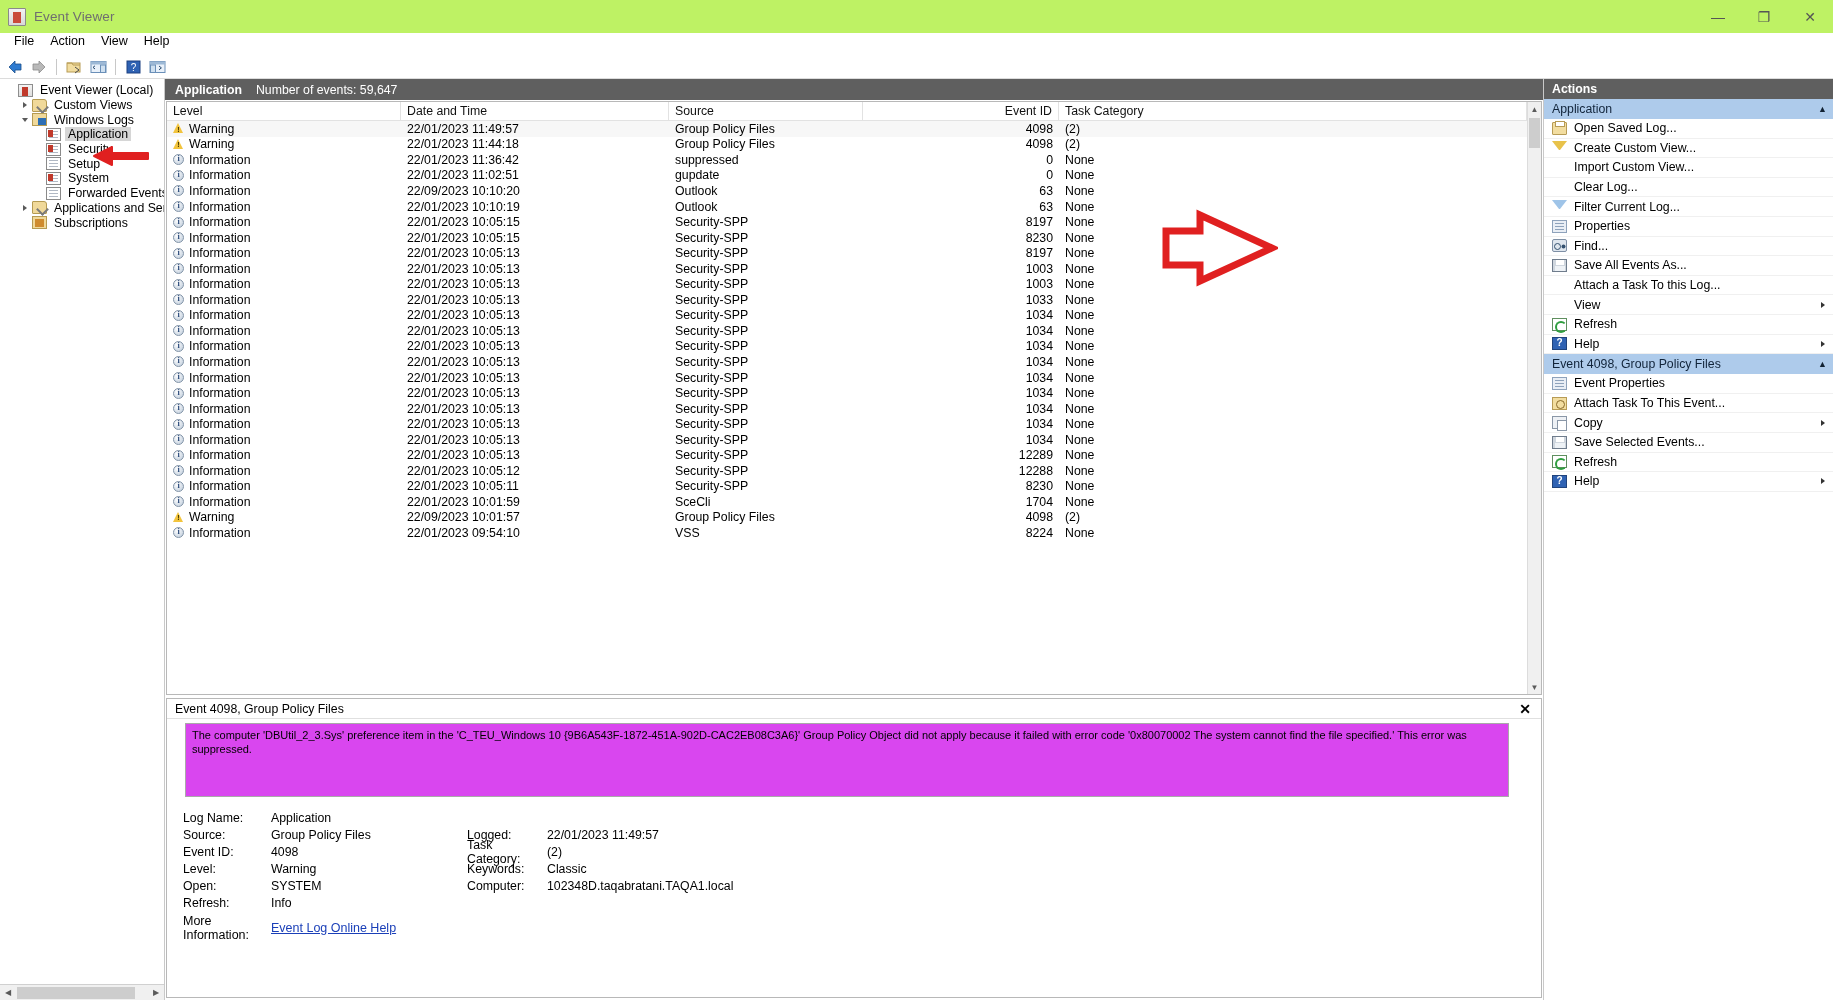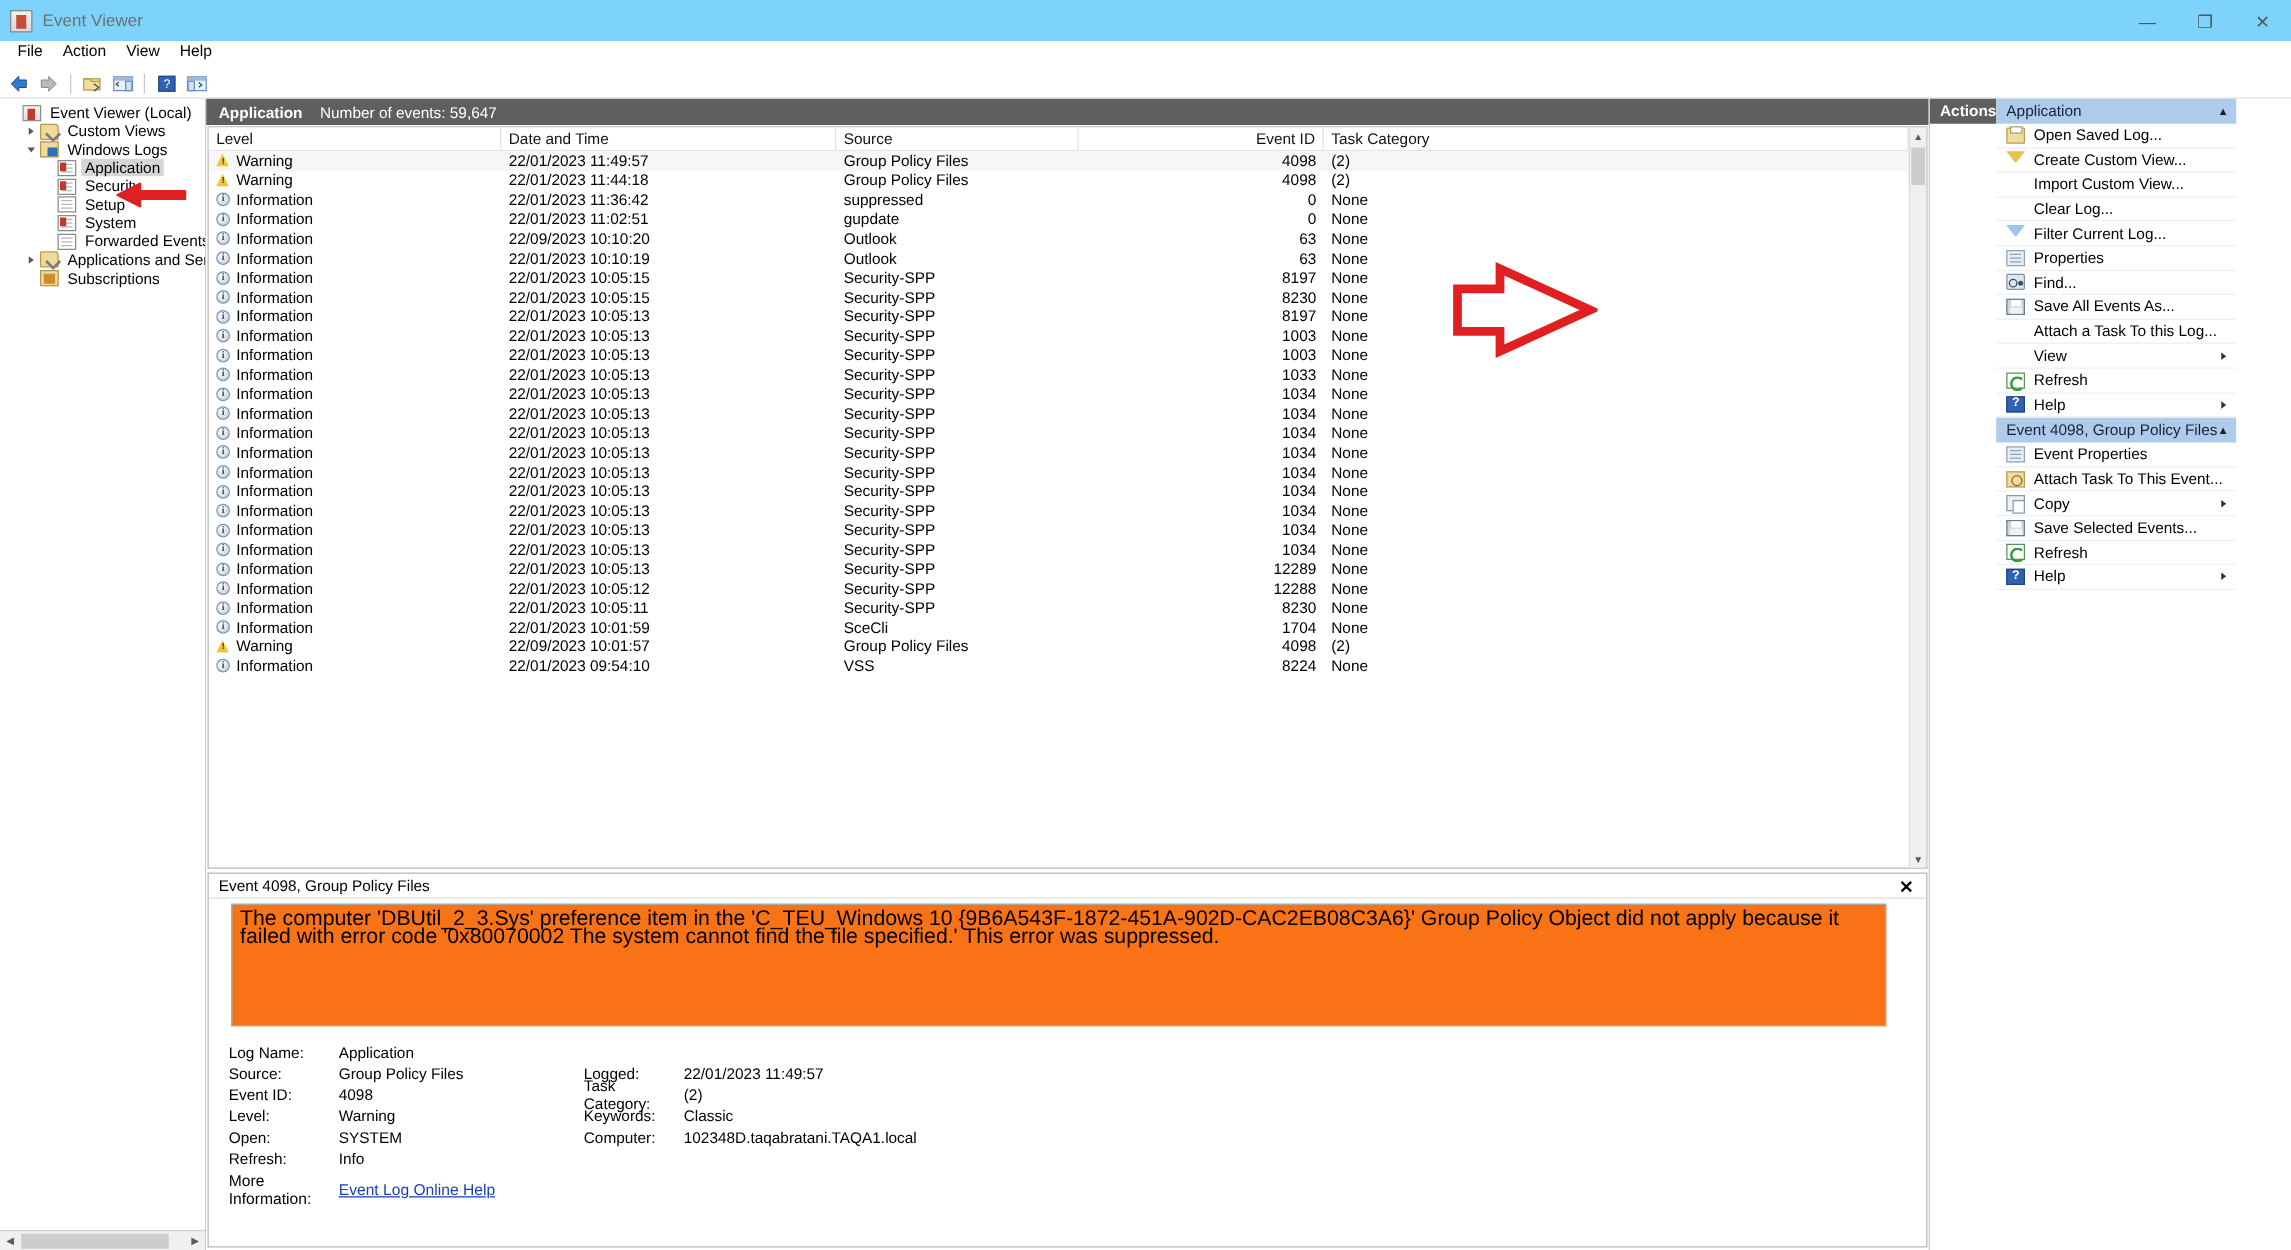--- a/index.html
+++ b/index.html
@@ -10,21 +10,21 @@
     background: #ffffff;
     font-family: "Liberation Sans", sans-serif;
     font-size: 12.5px;
     color: #000;
   }
   .app { position: relative; width: 1833px; height: 1000px; display: flex; flex-direction: column; }
 
   
   .titlebar {
     height: 33px; min-height: 33px;
-    background: #7dd3fc;
+    background: #bef264;
     display: flex; align-items: center;
     border-bottom: 0px solid #e6e6e6;
   }
   .titlebar .app-icon {
     width: 18px; height: 18px; margin-left: 8px; margin-right: 8px;
     position: relative;
     background: linear-gradient(#f2f2f2,#d8d8d8);
     border: 1px solid #8a8a8a;
     border-radius: 1px;
   }
@@ -141,33 +141,33 @@
   .vscroll .thumb { position:absolute; left:1px; right:1px; top:2px; height:30px; background:#cdcdcd; }
 
   
   .detail { height: 300px; min-height:300px; margin:3px 1px 2px 1px; border:1px solid #b8b8b8; display:flex; flex-direction:column; background:#fff;}
   .detail-title { height:20px; min-height:20px; display:flex; align-items:center; padding:0 6px 0 8px; font-size:12.3px; border-bottom:1px solid #e0e0e0;}
   .detail-title .x { margin-left:auto; font-size:14px; font-weight:bold; cursor:pointer; padding: 0 4px;}
   .tabs { display:flex; gap:2px; padding:4px 6px 0 6px; }
   .tab { font-size:12.3px; padding:2px 9px 3px 9px; border:1px solid #c6c6c6; border-bottom:none; background:#f1f1f1; }
   .tab.active { background:#fff; border-color:#9e9e9e; position:relative; top:0; }
   .descbox {
-    margin: 4px 32px 0 18px; border:1px solid #a9a9a9; background:#f97316;
-    height: 98px; padding:4px 6px; font-size:17px; line-height:14px; overflow:hidden;
+    margin: 4px 32px 0 18px; border:1px solid #a9a9a9; background:#d946ef;
+    height: 74px; padding:4px 6px; font-size:11px; line-height:14px; overflow:hidden;
   }
   .fields { margin: 12px 0 0 16px; font-size:12.3px; }
   .frow { display:flex; height:17px; align-items:center; }
   .flabel { width: 88px; min-width:88px; }
   .fval { width: 196px; min-width:196px; }
   .flabel2 { width: 80px; min-width:80px; }
   .fval2 { }
   .link { color:#1a3fb8; text-decoration:underline; }
 
   
-  .actions { width: 290px; min-width:290px; border-left:1px solid #c9c9c9; background:#fff; display:flex; flex-direction:row;}
+  .actions { width: 290px; min-width:290px; border-left:1px solid #c9c9c9; background:#fff; display:flex; flex-direction:column;}
   .actions-title { height:20px; min-height:20px; background:#5f5f5f; color:#fff; font-weight:bold; display:flex; align-items:center; padding-left:8px; font-size:12.3px;}
   .sect-hdr {
     height:20px; min-height:20px; background:#aecbeb; display:flex; align-items:center;
     padding:0 6px 0 8px; font-size:12.3px; color:#11243a;
   }
   .sect-hdr .caret { margin-left:auto; font-size:9px; color:#123; }
   .act {
     height:19.6px; display:flex; align-items:center; font-size:12.3px; padding-left:8px; position:relative;
     border-bottom:1px solid #f0f0f0;
   }

